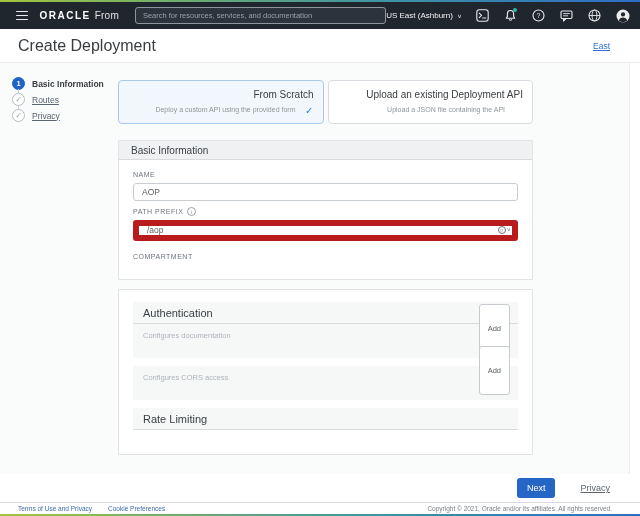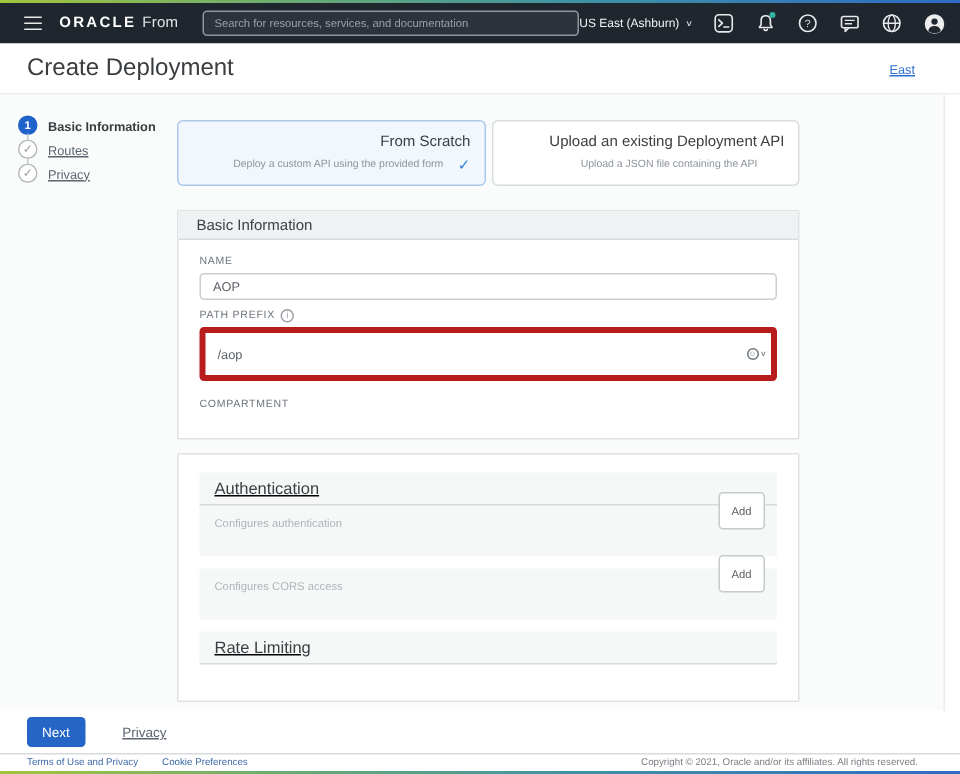--- a/index.html
+++ b/index.html
@@ -83,46 +83,46 @@
   }
   .info-icon {
     width:9px; height:9px; border:1px solid #9aa0a6; border-radius:50%; color:#9aa0a6;
     font-size:6px; display:inline-flex; align-items:center; justify-content:center; font-style:normal;
   }
   .text-input {
     width:100%; height:18px; border:1px solid #c8cdd2; border-radius:3px; background:#fff;
     font-size:8.5px; color:#5c6166; padding:0 8px; font-family:"Liberation Sans",sans-serif; outline:none;
   }
   .input-wrap { position:relative; }
-  .input-wrap.focused .text-input { border:4px solid #b91c1c; height:36px; }
+  .input-wrap.focused .text-input { border:6px solid #b91c1c; height:21px; }
   .autofill-icon {
     position:absolute; right:7px; top:50%; transform:translateY(-50%);
     display:flex; align-items:center; gap:1px; color:#6e757d; cursor:pointer;
   }
   .autofill-icon .af-circle {
     width:8px; height:8px; border-radius:50%; border:1px solid #6e757d;
     display:flex; align-items:center; justify-content:center; font-size:5px; color:#6e757d;
   }
   .autofill-icon .af-chev { font-size:6px; transform:scaleY(0.8); }
   .select-box {
     height:19px; border:1px solid #c8cdd2; border-radius:3px; background:#fff; cursor:pointer;
     display:flex; align-items:center; padding:0 8px; font-size:8.5px; color:#5c6166;
   }
   .select-stepper { margin-left:auto; display:flex; flex-direction:column; line-height:4px; color:#7b828a; font-size:6px; }
   
   .policy { background:#f6f7f7; border-radius:1px; margin-bottom:8px; }
   .policy-heading { padding:5px 10px 4px 10px; font-size:11px; color:#3a3f44; border-bottom:1px solid #d8dadc; }
   .policy-body { position:relative; height:34px; }
   .policy-desc { position:absolute; left:10px; top:7px; font-size:7.5px; color:#aeb4ba; }
   .add-button {
-    position:absolute; right:8px; bottom:18px; background:#fff; border:1px solid #c6cbd0; border-radius:3px;
-    font-size:7.5px; color:#5a5f64; padding:7px 8px; cursor:pointer; font-family:"Liberation Sans",sans-serif;
-  }
-  
-  .action-bar { position:absolute; top:474px; left:0; width:628px; height:28px; background:#fff; display:flex; align-items:center; padding:0 18px; }
+    position:absolute; right:8px; bottom:5px; background:#fff; border:1px solid #c6cbd0; border-radius:3px;
+    font-size:7.5px; color:#5a5f64; padding:19px 8px; cursor:pointer; font-family:"Liberation Sans",sans-serif;
+  }
+  
+  .action-bar { position:absolute; top:474px; left:0; width:628px; height:28px; background:#fff; display:flex; align-items:center; padding:0 18px;justify-content:flex-end; }
   .next-button {
     background:#2465c6; color:#fff; border:none; border-radius:3px; font-size:9px;
     padding:5px 10px; cursor:pointer; font-family:"Liberation Sans",sans-serif;
   }
   .cancel-link { margin-left:25px; font-size:9px; color:#5b6570; text-decoration:underline; cursor:pointer; }
   
   .page-footer {
     position:absolute; top:502px; left:0; width:640px; height:14px; background:#fff;
     border-top:1px solid #d8dadc; display:flex; align-items:center; padding:0 18px 2px 18px;
   }
@@ -258,25 +258,25 @@
               <span class="af-chev">∨</span>
           </span>
         </div>
         <div class="field-label" style="margin-top:12px;">
           <span>COMPARTMENT</span>
         </div>
       </div>
     </div>
 
     <div class="panel panel-2">
-      <div class="panel-body" style="padding-top:12px;text-decoration:underline;">
+      <div class="panel-body" style="padding-top:12px;">
         <div class="policy">
           <div class="policy-heading">Authentication</div>
           <div class="policy-body">
-            <div class="policy-desc">Configures authentication</div>
+            <div class="policy-desc">Configures documentation</div>
             <button class="add-button">Add</button>
           </div>
         </div>
         <div class="policy">
           <div class="policy-body">
             <div class="policy-desc">Configures CORS access</div>
             <button class="add-button">Add</button>
           </div>
         </div>
         <div class="policy">

